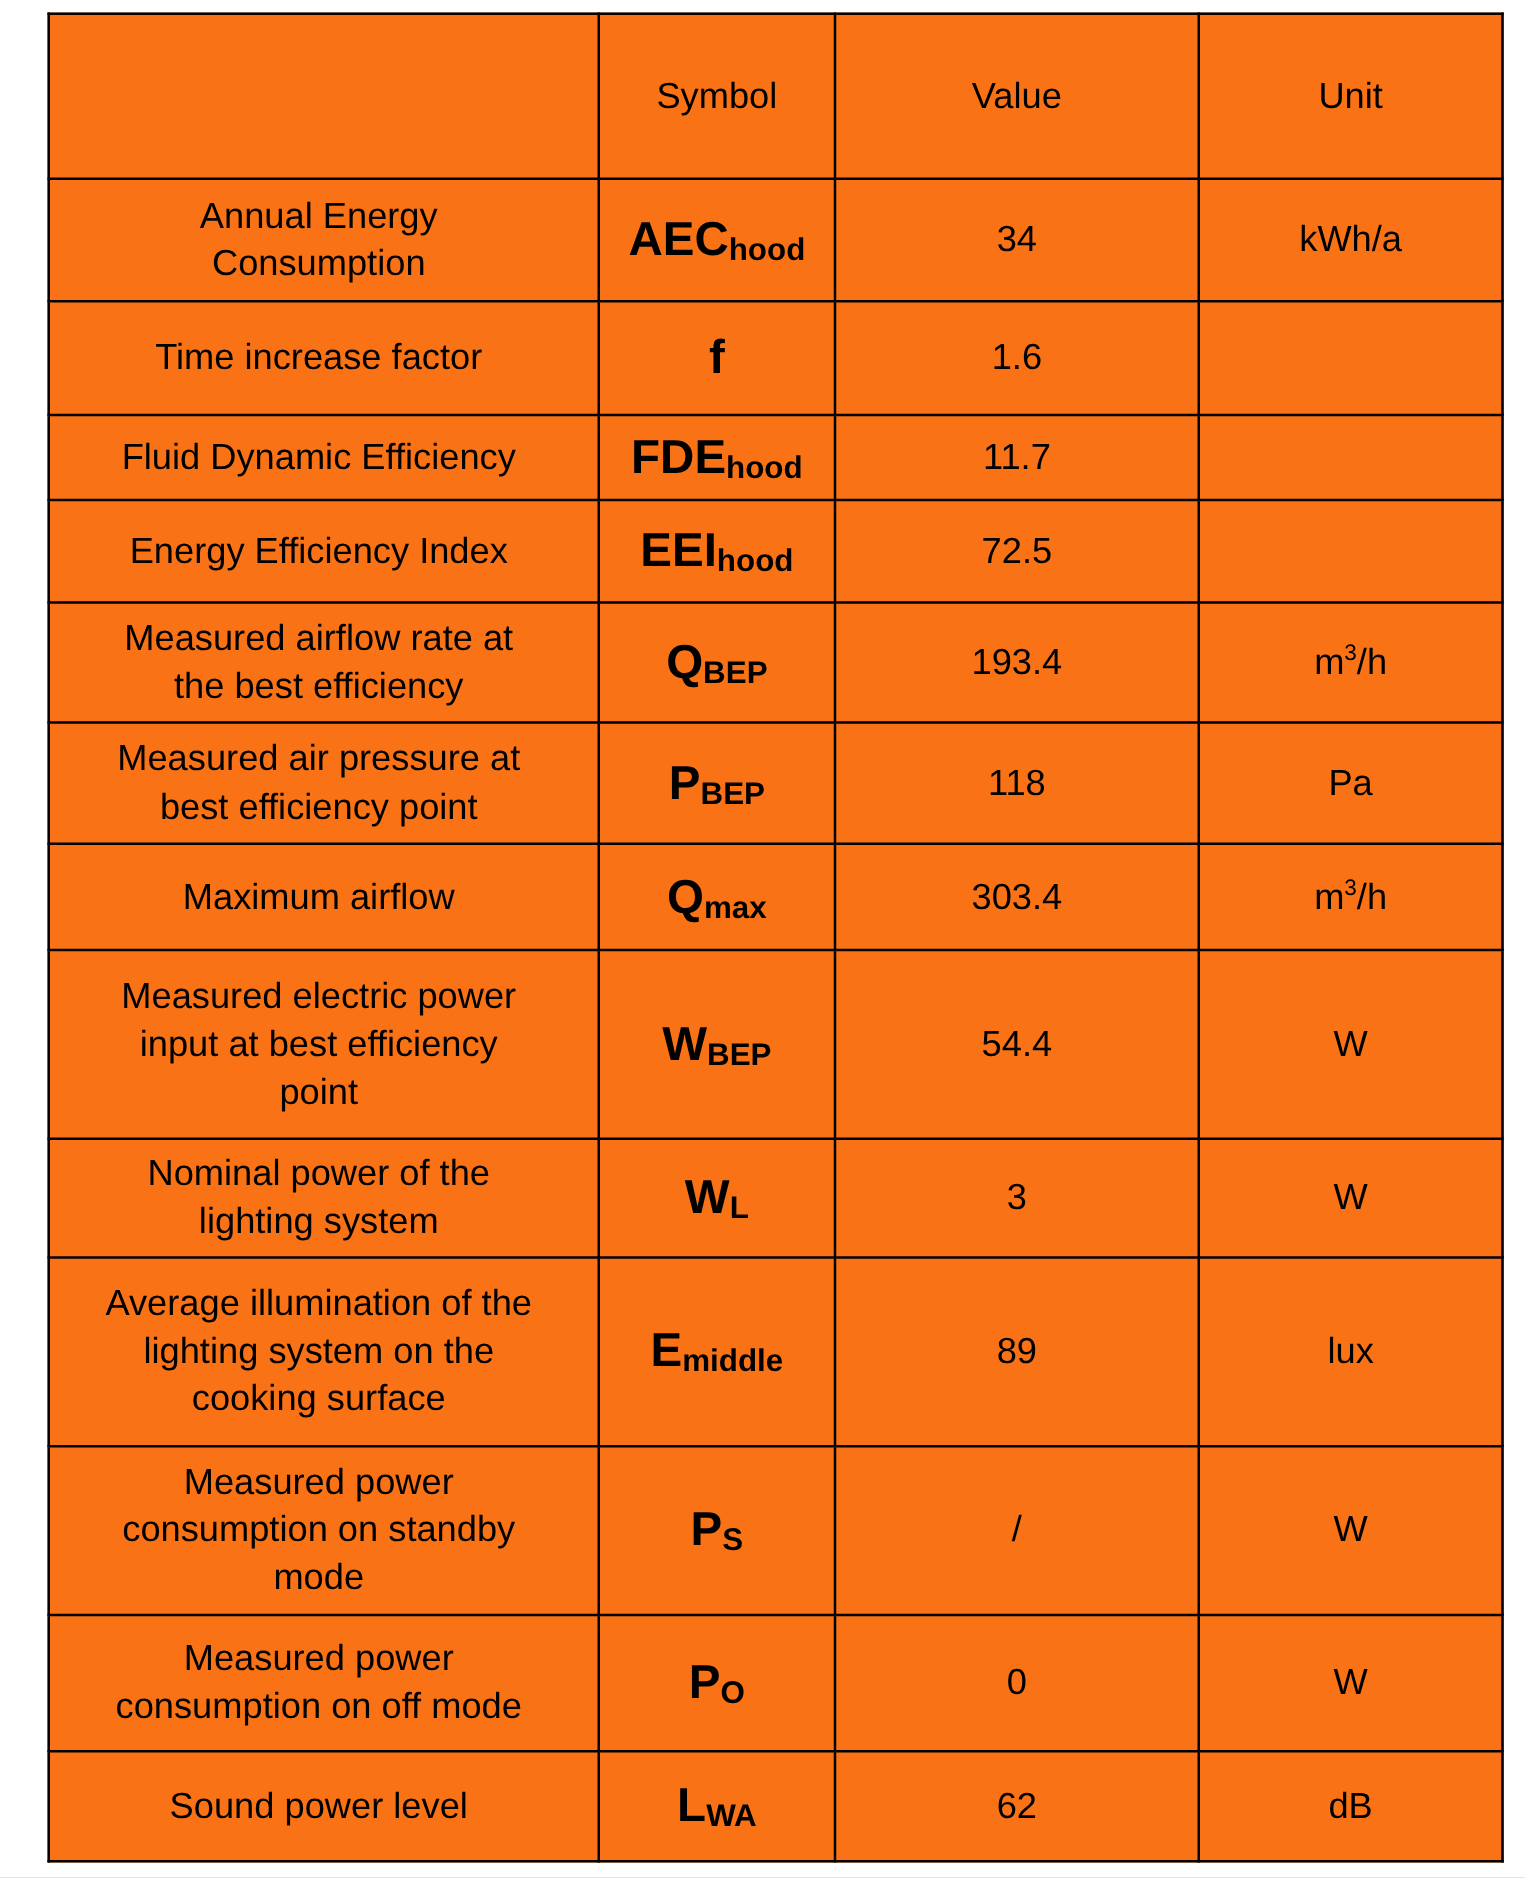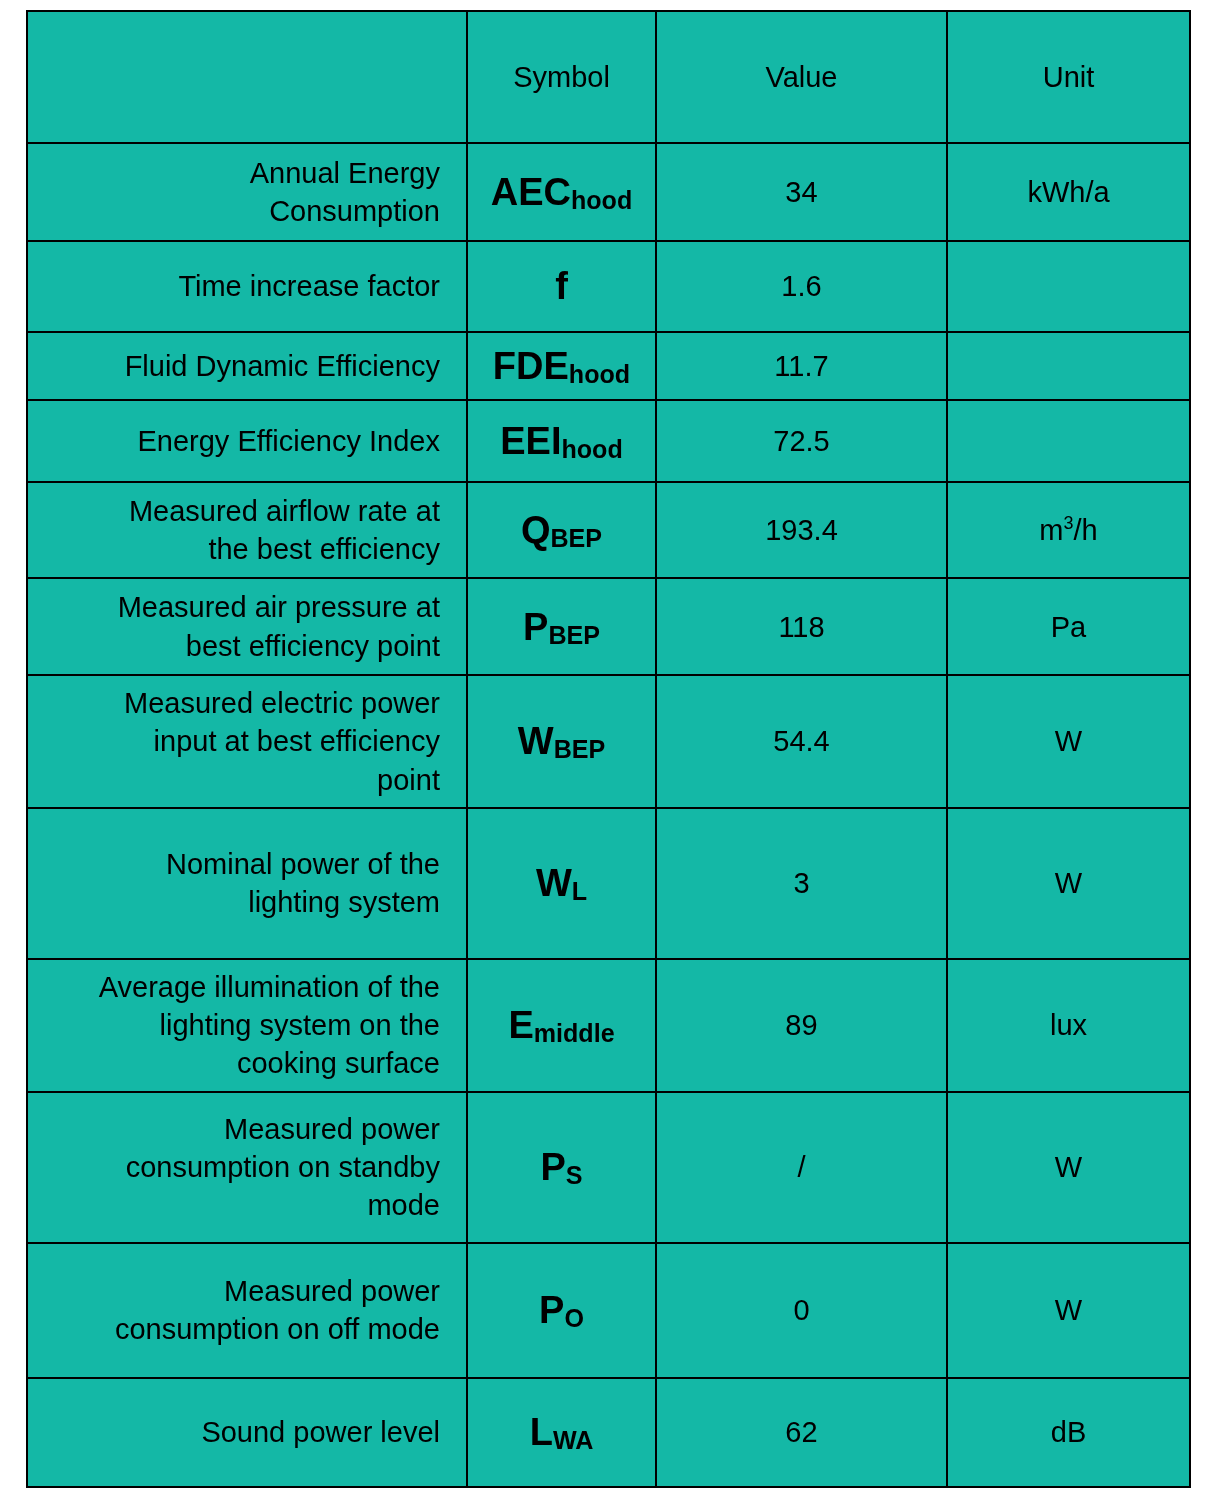--- a/index.html
+++ b/index.html
@@ -6,42 +6,42 @@
   html, body { margin: 0; padding: 0; background: #ffffff; }
   body {
     width: 1228px; height: 1502px;
     font-family: "Liberation Sans", "DejaVu Sans", sans-serif;
     color: #000;
   }
   table.spec {
     border-collapse: collapse;
     table-layout: fixed;
     width: 1163px;
-    margin: 10px 0 0 26px;
-    background: #14b8a6;
+    margin: 10px 0 0 38px;
+    background: #f97316;
   }
   col.c-name   { width: 440px; }
   col.c-symbol { width: 189px; }
   col.c-value  { width: 291px; }
   col.c-unit   { width: 243px; }
 
   th, td {
     border: 2px solid #000;
     font-size: 29px;
     font-weight: 400;
     text-align: center;
     vertical-align: middle;
     padding: 8px 10px;
     line-height: 1.32;
   }
   thead tr { height: 132px; }
   th { font-weight: 400; }
 
   td.name-cell {
-    text-align: right;
+    text-align: center;
     padding-left: 18px;
     padding-right: 26px;
     white-space: pre-line;
   }
   td.symbol-cell {
     font-weight: 700;
     font-size: 38px;
   }
   .sym-sub {
     font-size: 0.66em;
@@ -122,20 +122,26 @@
   </tr>
 
   <tr>
     <td class="name-cell">Measured air pressure at
 best efficiency point</td>
     <td class="symbol-cell"><span class="sym-main">P</span><span class="sym-sub">BEP</span></td>
     <td class="value-cell">118</td>
     <td class="unit-cell">Pa</td>
   </tr>
 
+  <tr>
+    <td class="name-cell">Maximum airflow</td>
+    <td class="symbol-cell"><span class="sym-main">Q</span><span class="sym-sub">max</span></td>
+    <td class="value-cell">303.4</td>
+    <td class="unit-cell">m<sup>3</sup>/h</td>
+  </tr>
 
   <tr>
     <td class="name-cell">Measured electric power
 input at best efficiency
 point</td>
     <td class="symbol-cell"><span class="sym-main">W</span><span class="sym-sub">BEP</span></td>
     <td class="value-cell">54.4</td>
     <td class="unit-cell">W</td>
   </tr>
 

